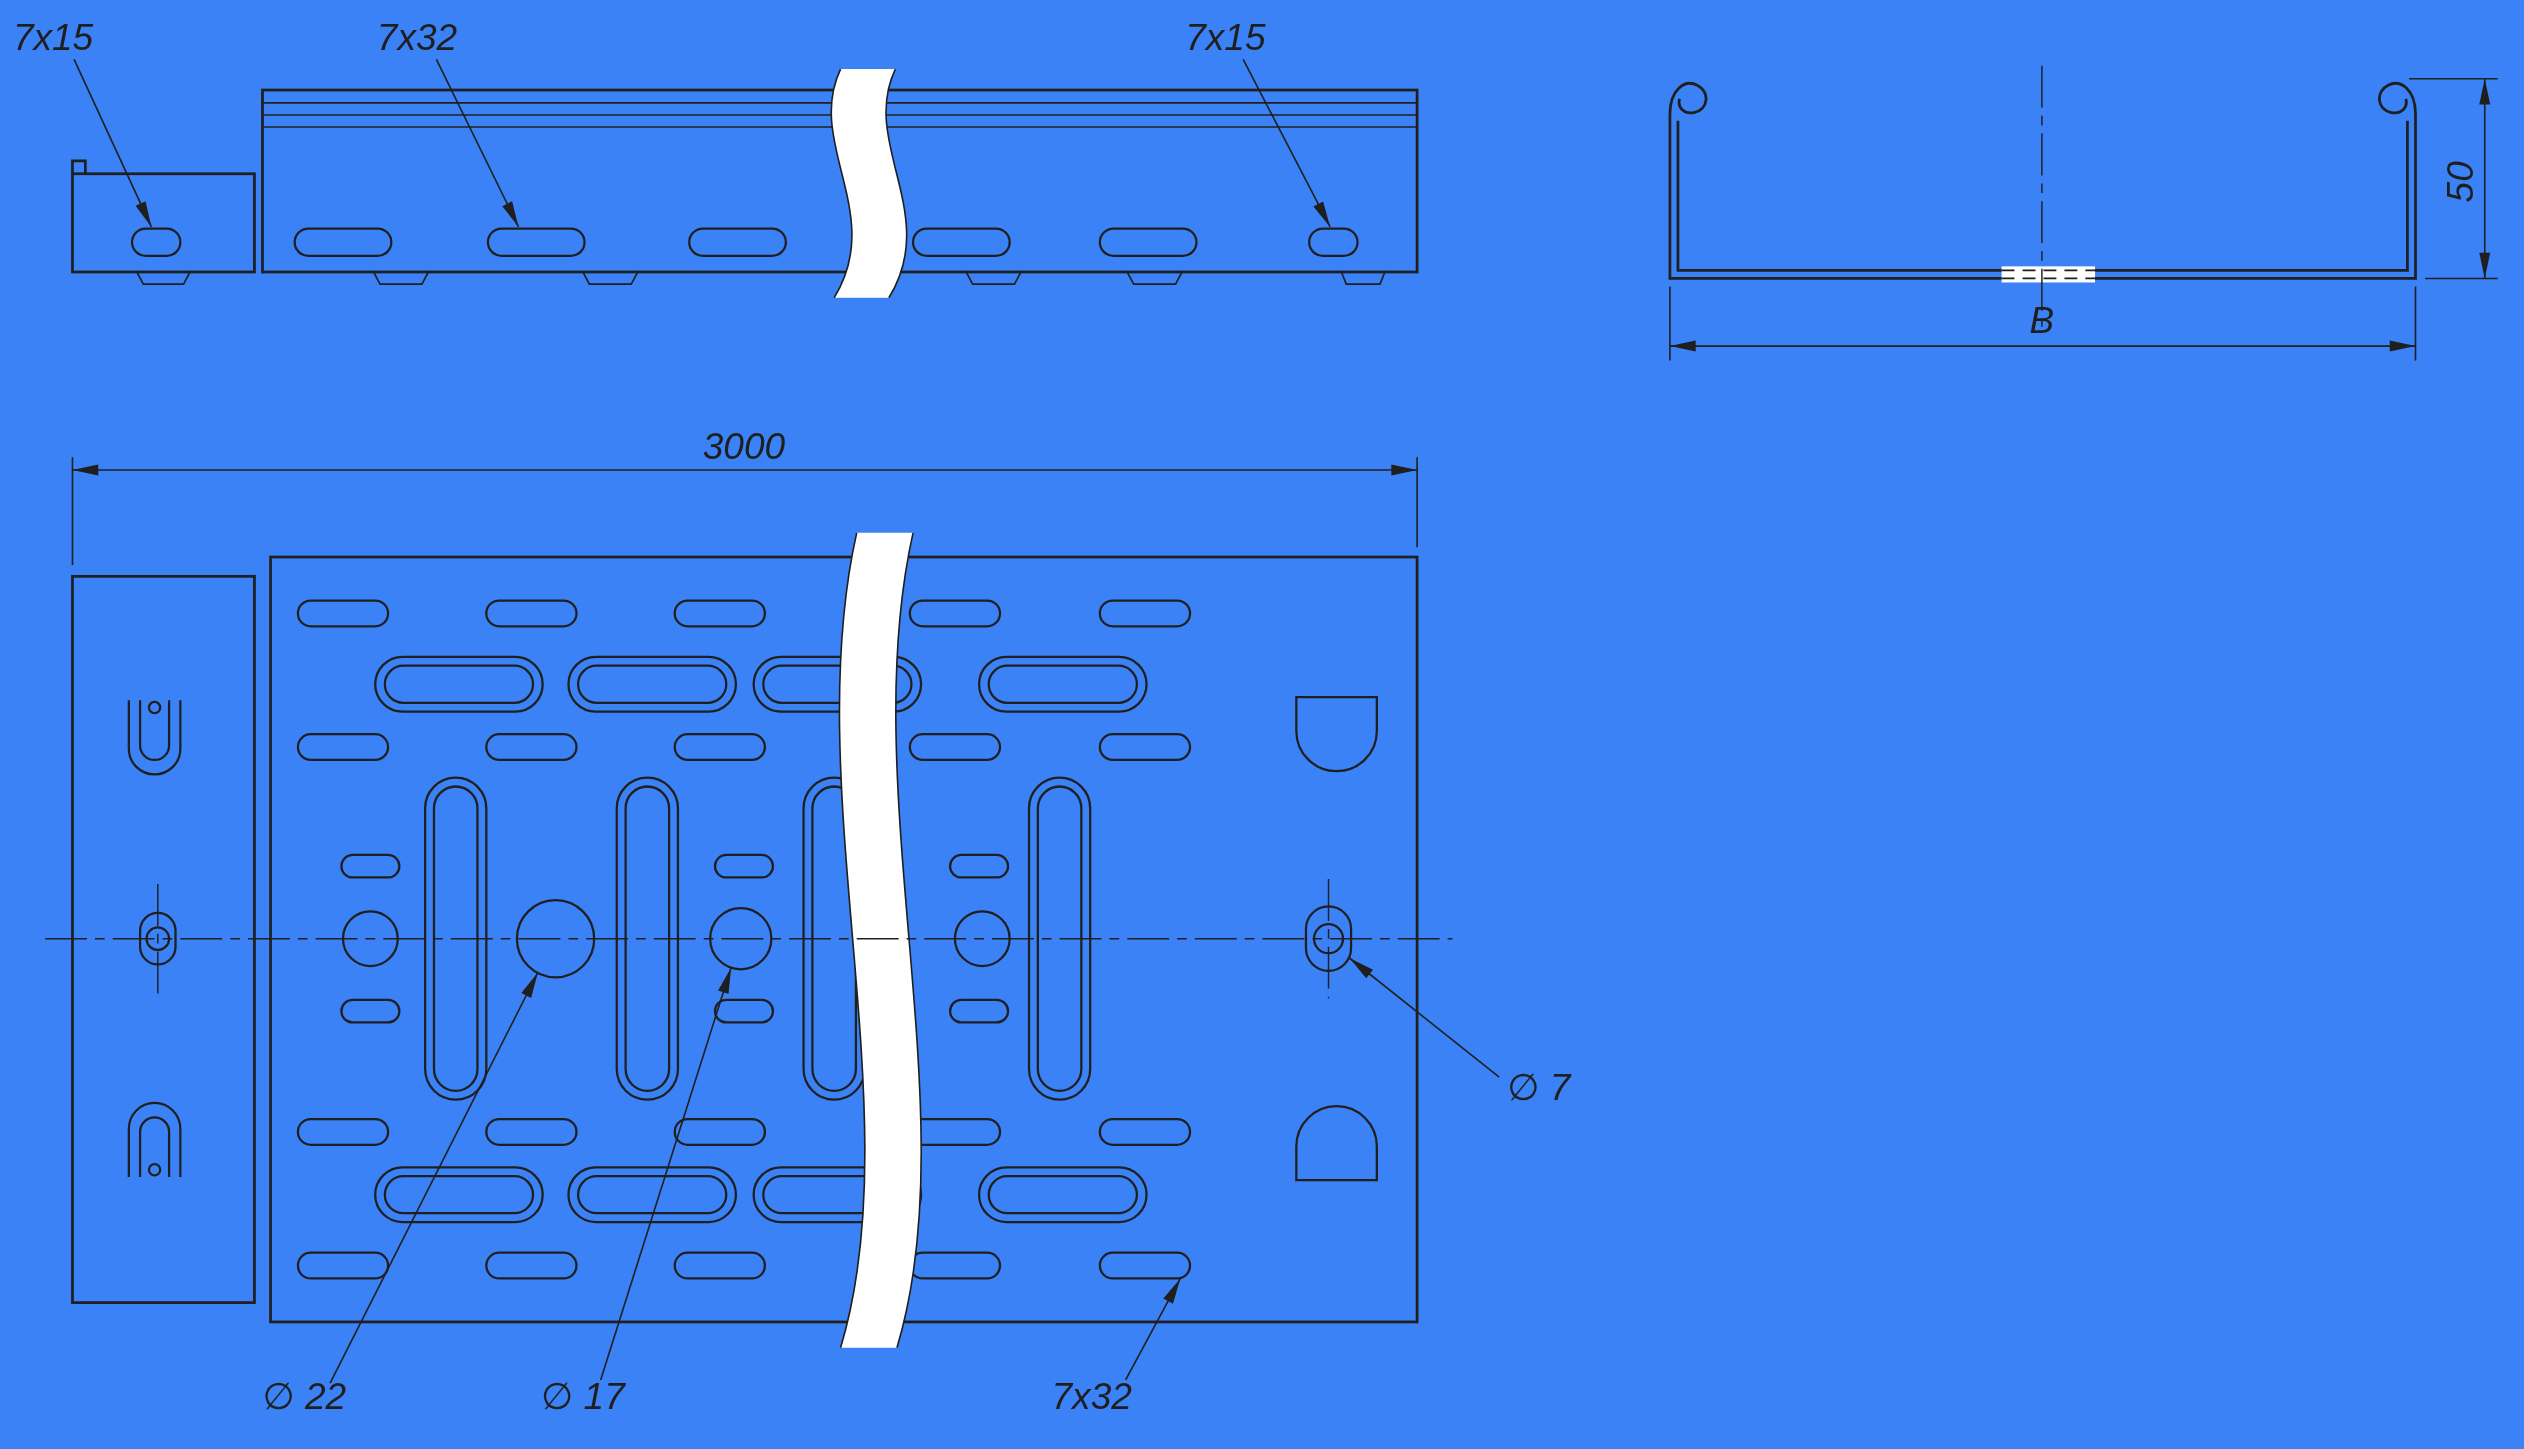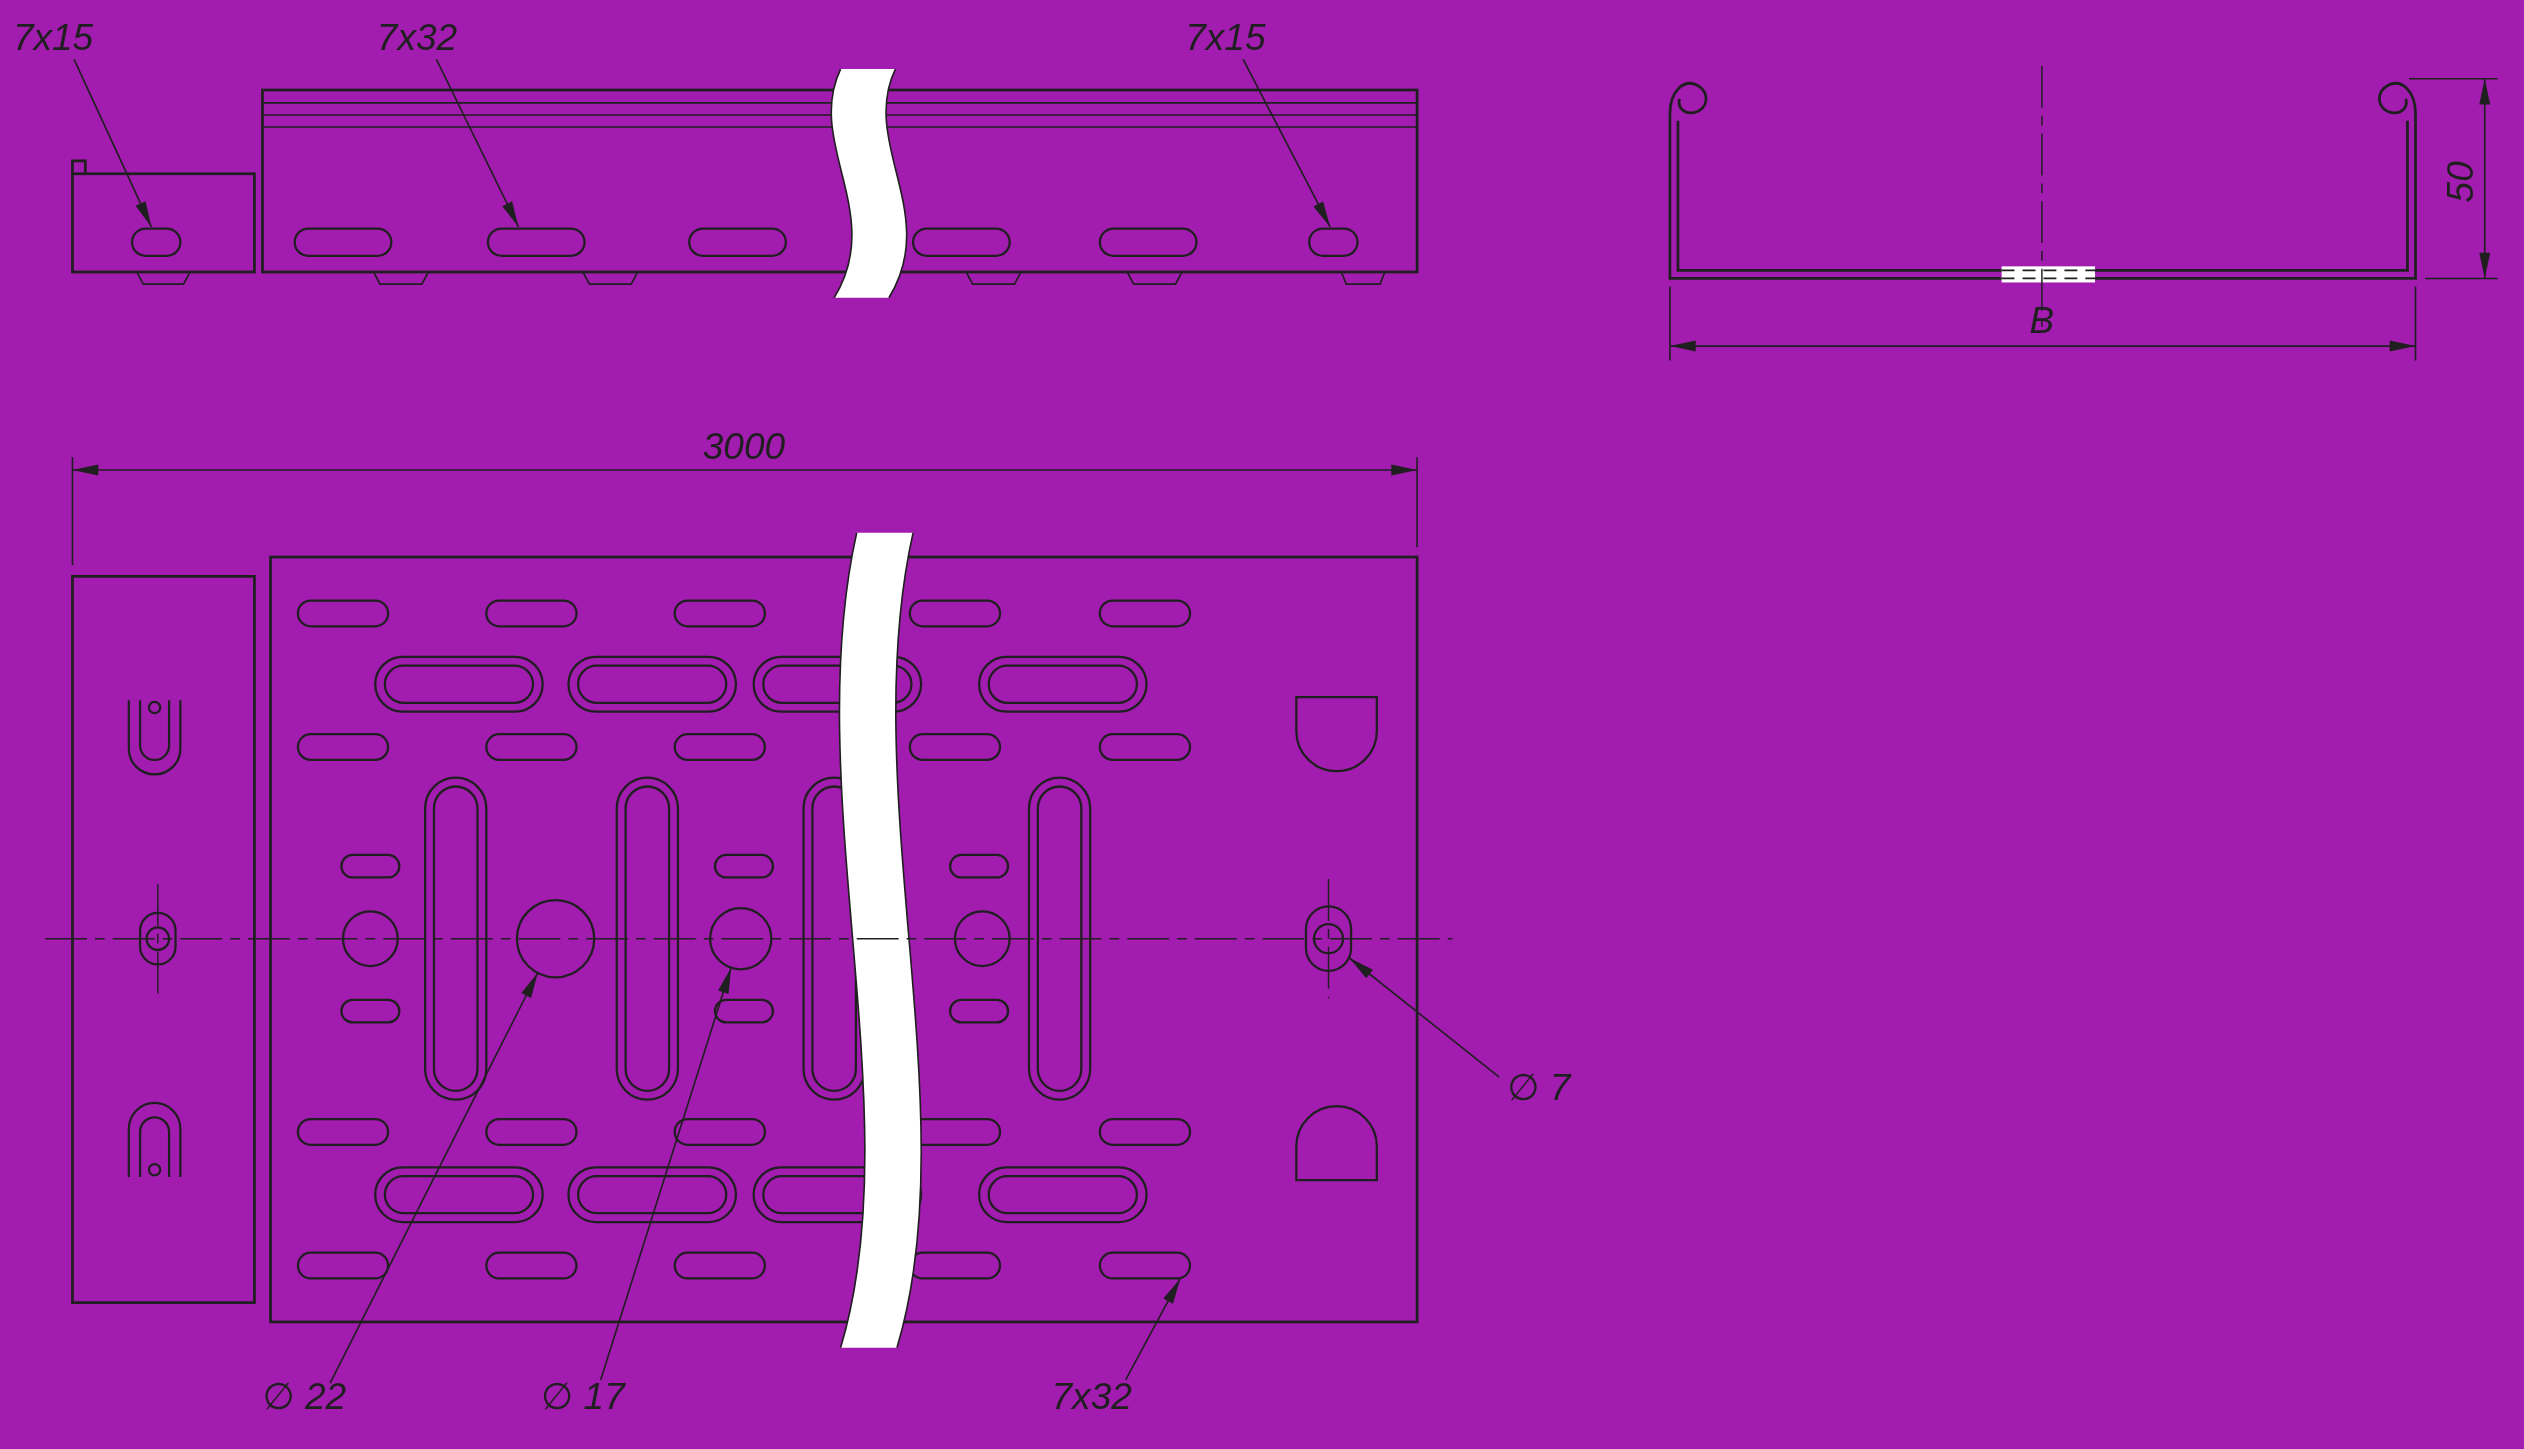--- a/index.html
+++ b/index.html
@@ -1,17 +1,17 @@
 <!DOCTYPE html>
 <html style="font-size:15px"><head>
 <meta charset="utf-8">
 <style>
   html,body{margin:0;padding:0;background:#ffffff;}
   body{width:2525px;height:1449px;overflow:hidden;}
-  .canvas{width:2525px;height:1449px;background:#a21caf;}
+  .canvas{width:2525px;height:1449px;background:#3b82f6;}
   svg{display:block;}
   .ol{fill:none;stroke:#1f1f1f;stroke-width:1.7;}
   .md{fill:none;stroke:#1f1f1f;stroke-width:1.4;}
   .th{fill:none;stroke:#1f1f1f;stroke-width:1;}
   .cl{fill:none;stroke:#1f1f1f;stroke-width:.9;stroke-dasharray:26 5 6 5;}
   .hid{fill:none;stroke:#1f1f1f;stroke-width:1.1;stroke-dasharray:8 5;}
   .wh{fill:#ffffff;stroke:none;}
   text.lbl{font:italic 23px "Liberation Sans","DejaVu Sans",sans-serif;fill:#1f1f1f;}
 </style>
 </head>

